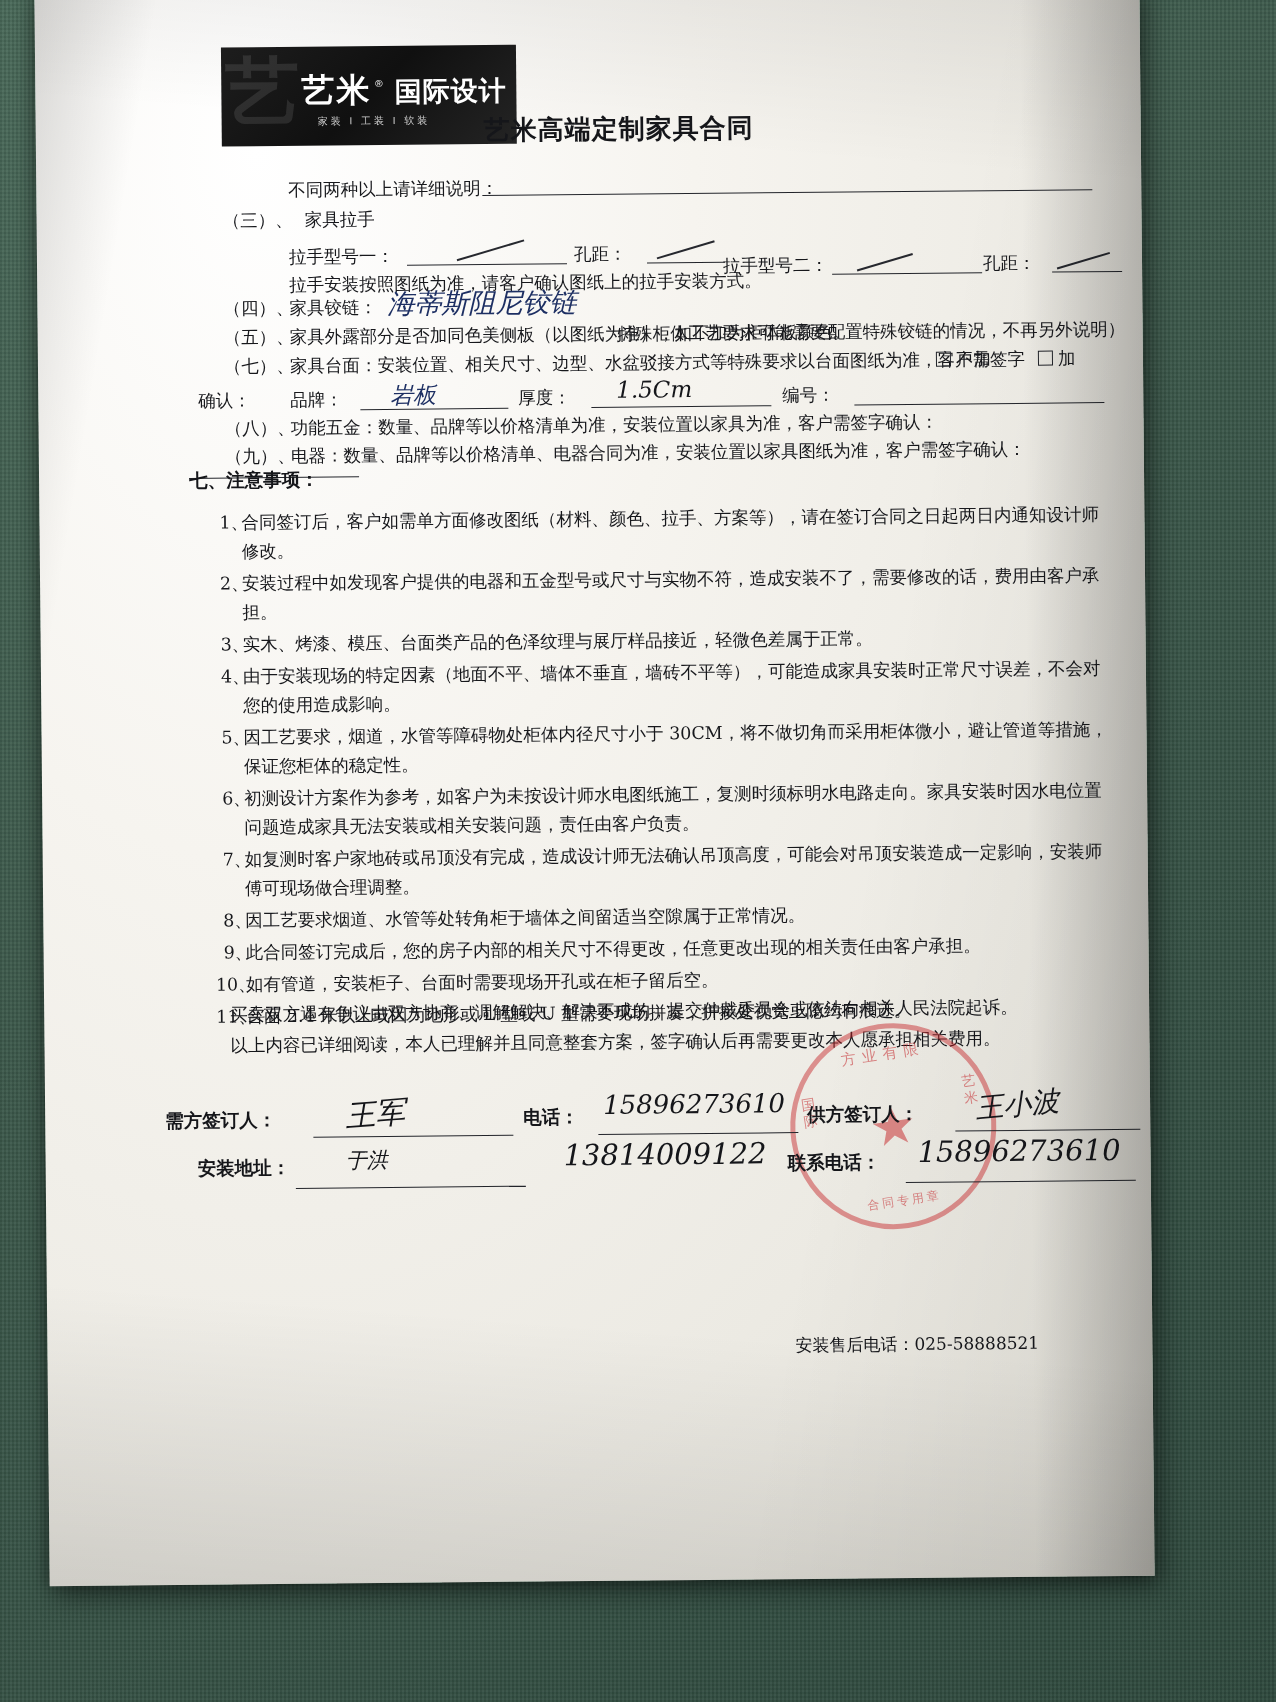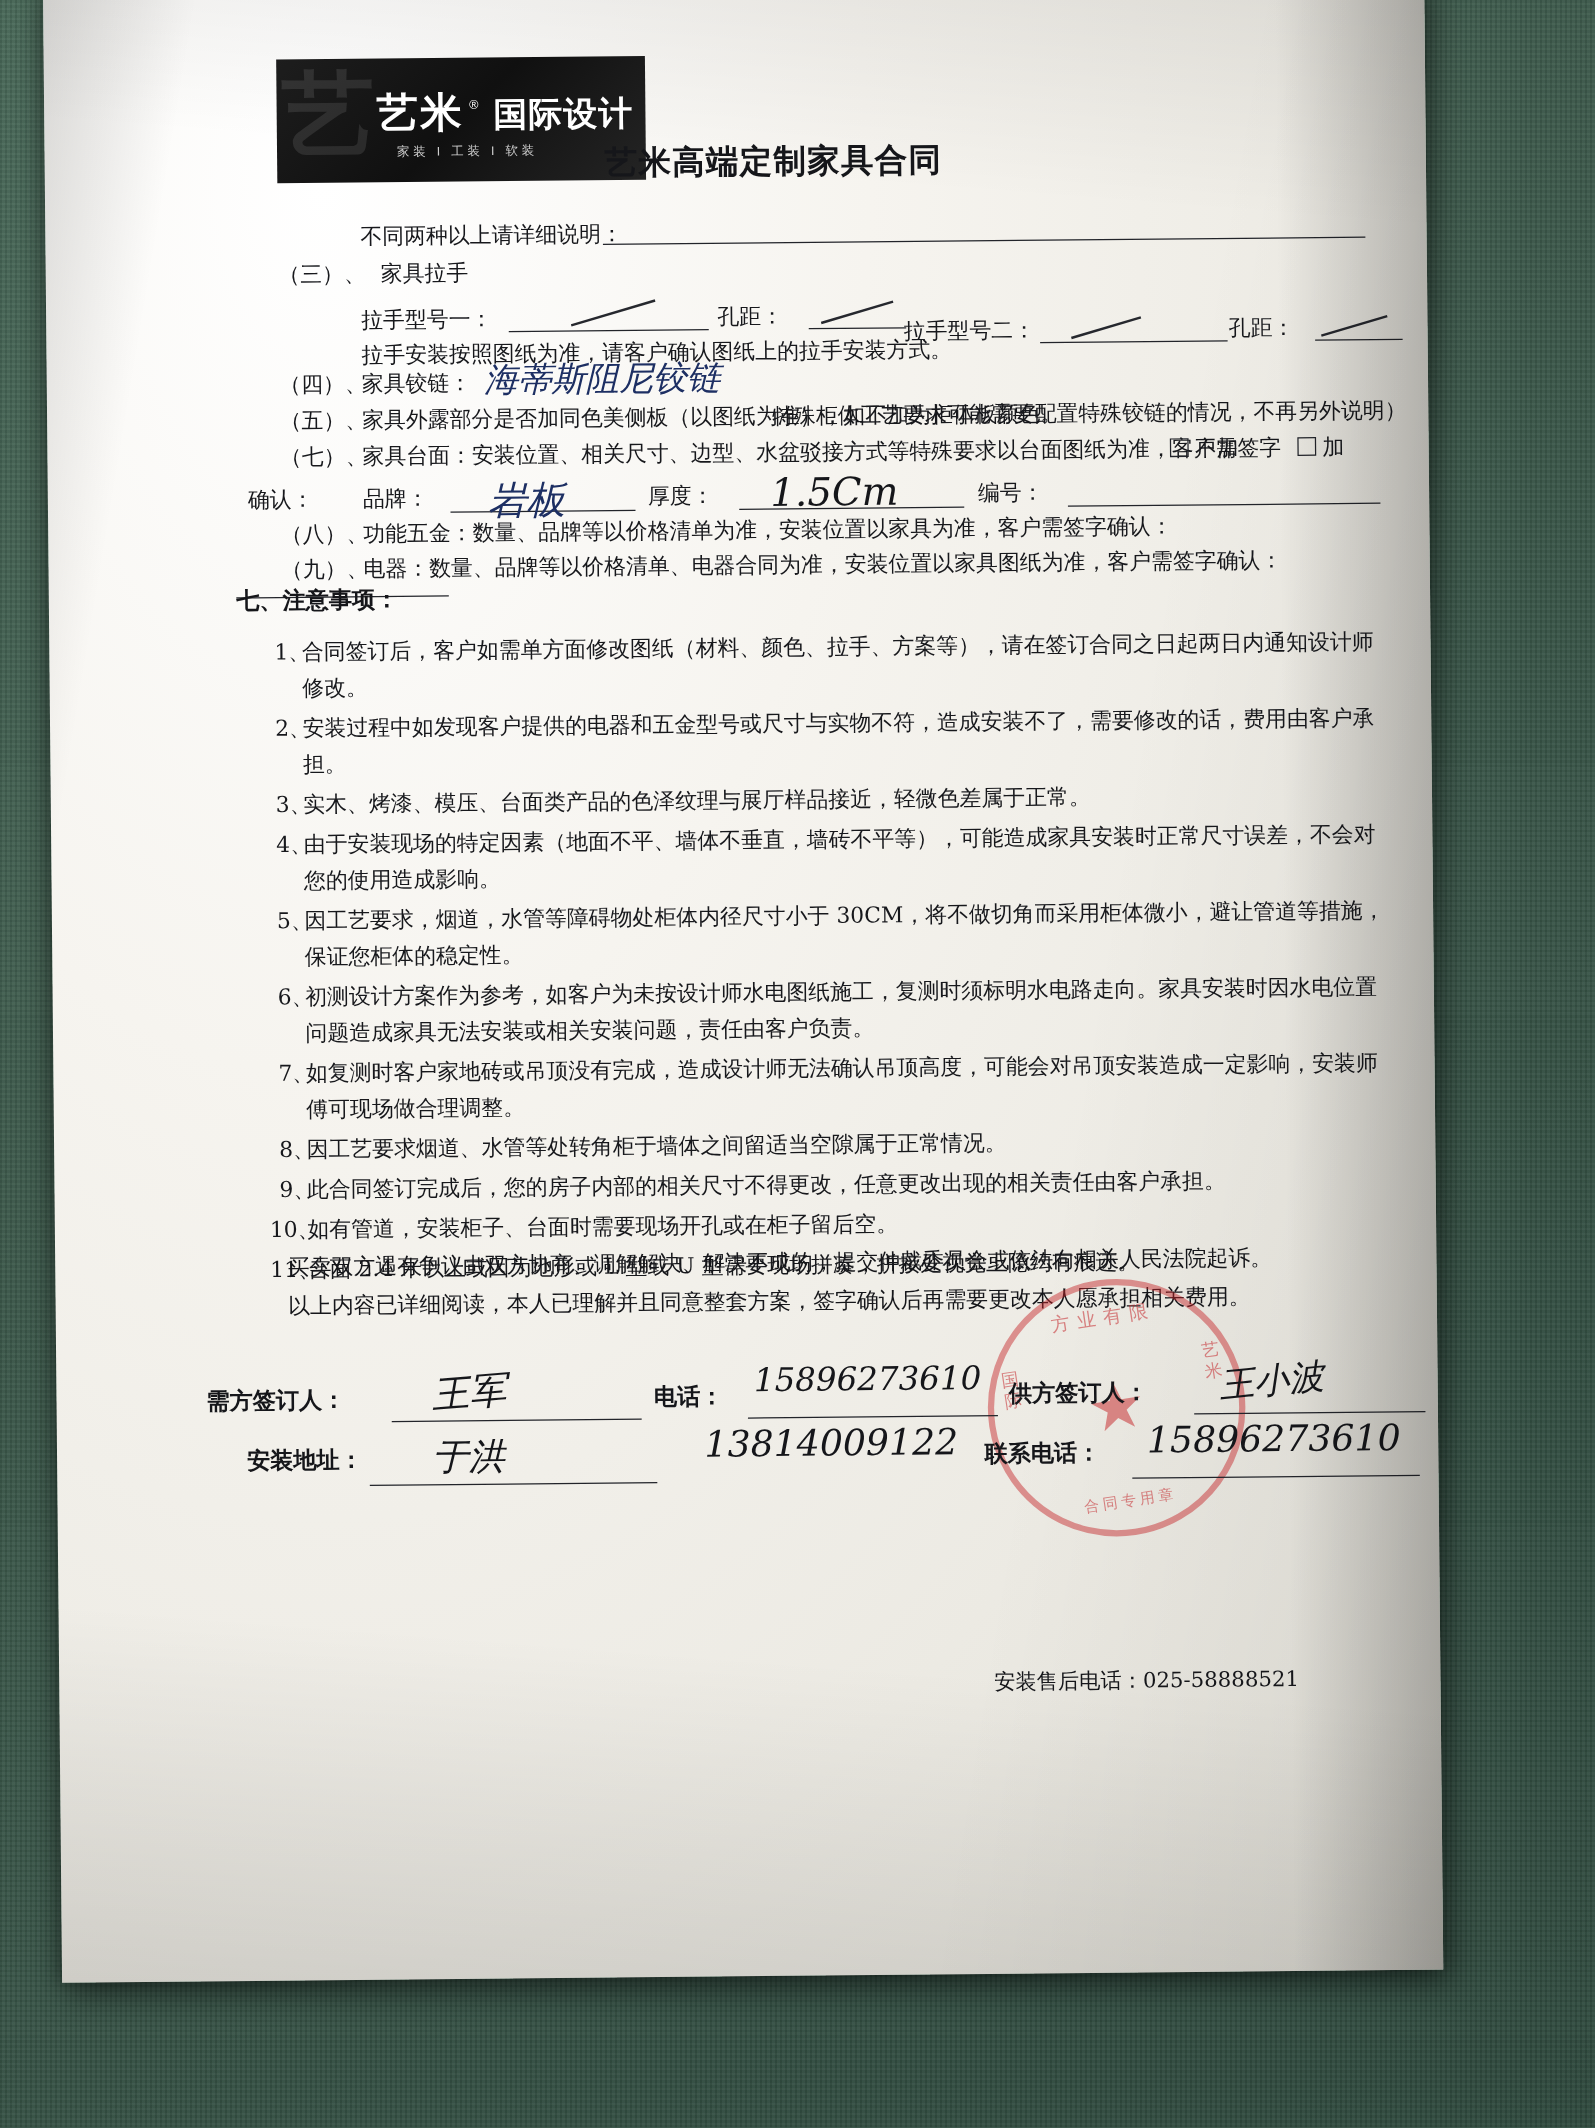--- a/index.html
+++ b/index.html
@@ -134,21 +134,21 @@
     height: 13px;
     border: 1.6px solid #22242a;
     vertical-align: -1px;
     margin-right: 5px;
   }
   
   .hand {
     position: absolute;
     font-family: "DejaVu Serif", serif;
     color: #1b2a5e;
-    font-size: 31px;
+    font-size: 23px;
     font-style: italic;
     white-space: nowrap;
   }
   .hand.blue { color: #1d2f63; }
   .hand.dark { color: #15161a; }
   .stroke {
     position: absolute;
     border-bottom: 2.2px solid #26282e;
     transform-origin: left center;
   }
@@ -407,21 +407,21 @@
       <div class="signline" style="left:478px; top:1118px;">电话：</div>
       <div class="rule" style="left:553px; top:1148px; width:200px;"></div>
       <div class="hand dark" style="left:558px; top:1104px; font-size:26px;">15896273610</div>
 
       <div class="signline" style="left:762px; top:1118px;">供方签订人：</div>
       <div class="rule" style="left:910px; top:1148px; width:185px;"></div>
       <div class="hand dark" style="left:930px; top:1104px; font-size:28px; transform: rotate(-5deg);">王小波</div>
 
       <div class="signline" style="left:120px; top:1166px;margin-left:32px;">安装地址：</div>
       <div class="rule" style="left:250px; top:1199px; width:230px;"></div>
-      <div class="hand dark" style="left:300px; top:1158px; font-size:29px;">于洪</div>
+      <div class="hand dark" style="left:300px; top:1158px; font-size:21px;">于洪</div>
 
       <div class="hand dark" style="left:518px; top:1152px; font-size:29px;">13814009122</div>
 
       <div class="signline" style="left:742px; top:1166px;">联系电话：</div>
       <div class="rule" style="left:860px; top:1199px; width:230px;"></div>
       <div class="hand dark" style="left:872px; top:1152px; font-size:29px;">15896273610</div>
 
       <div class="footer-phone">安装售后电话：025-58888521</div>
 
       <div class="shadow-right"></div>

